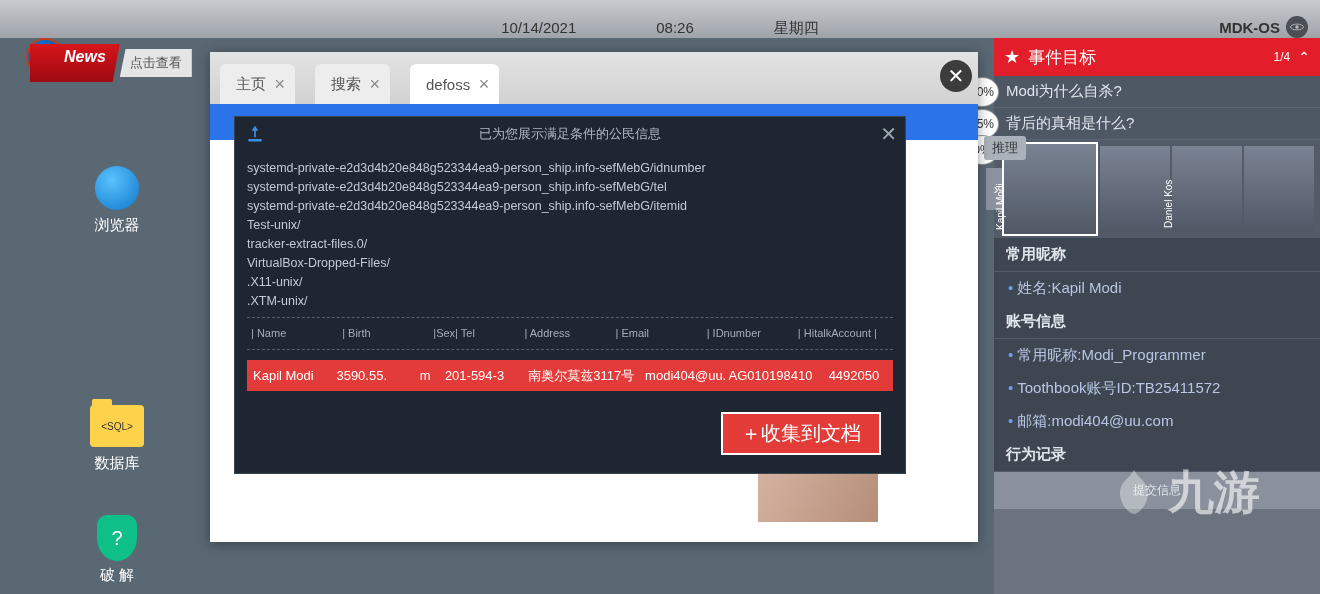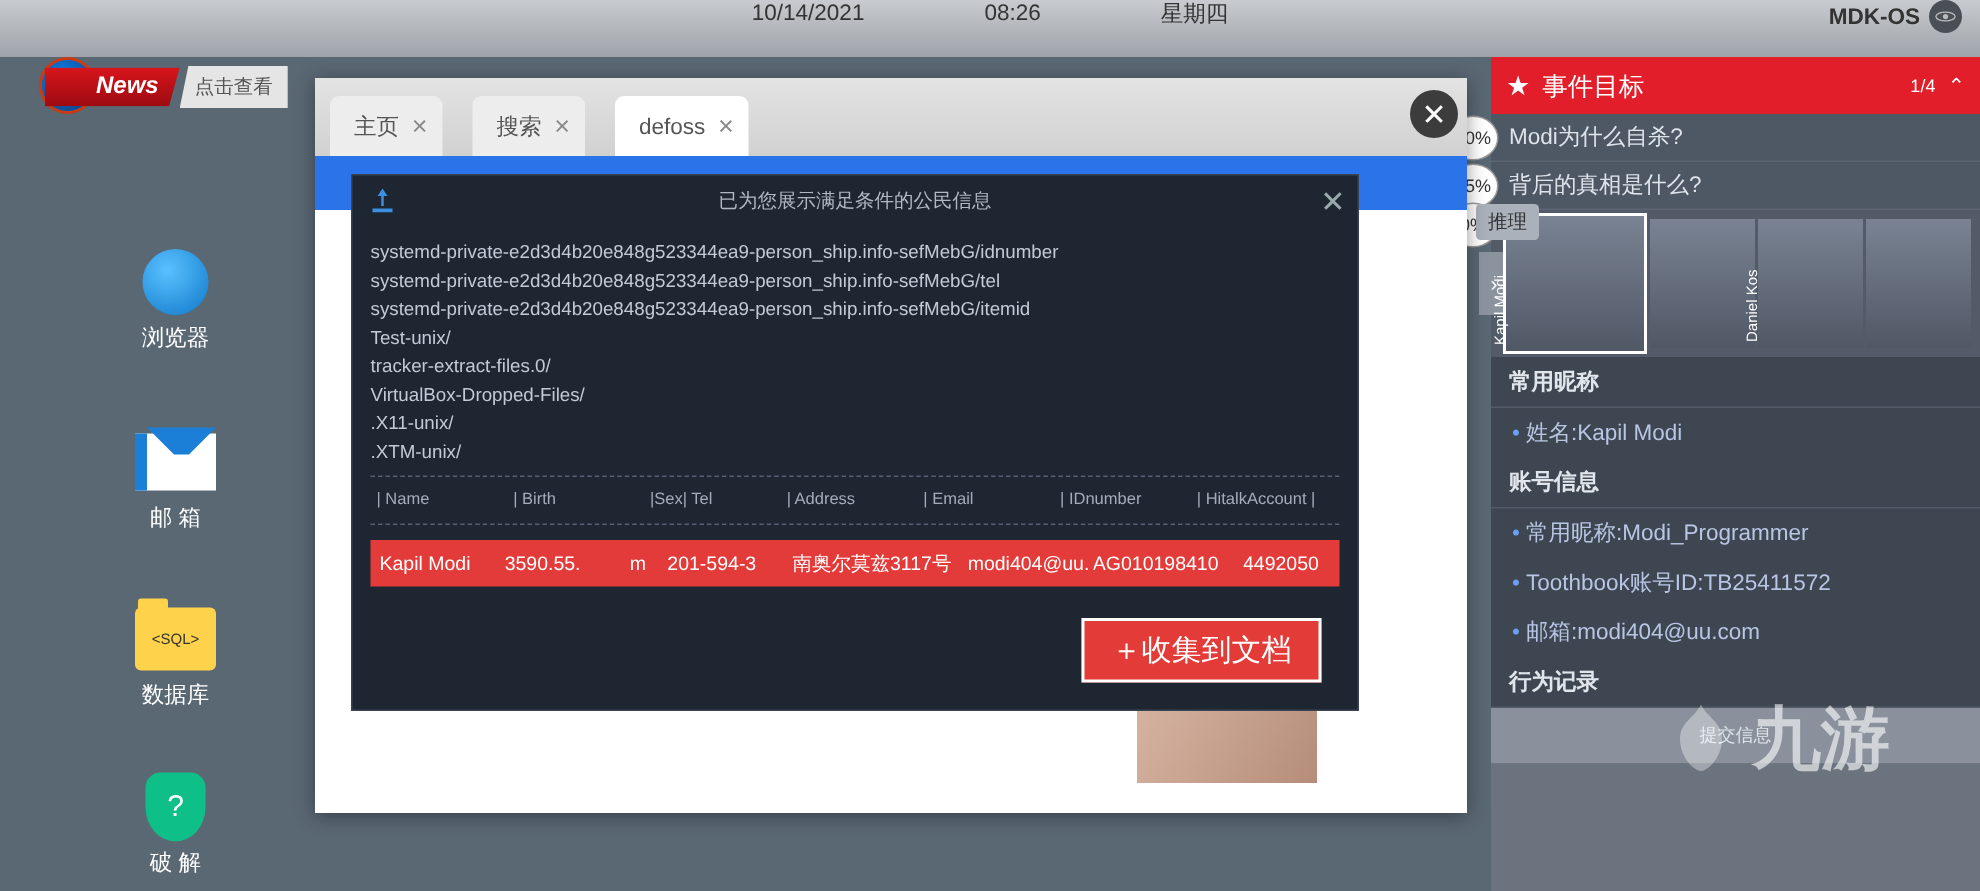--- a/index.html
+++ b/index.html
@@ -1,26 +1,26 @@
 <!DOCTYPE html>
 <html><head>
 <meta charset="utf-8">
 <style>
 *{margin:0;padding:0;box-sizing:border-box;font-family:"Microsoft YaHei",Arial,sans-serif}
 body{width:1320px;height:594px;background:#5a6874;overflow:hidden;position:relative}
 
-.topbar{position:absolute;top:0;left:0;right:0;height:38px;background:linear-gradient(180deg,#c8cbcf,#9ea3a9);display:flex;align-items:flex-start;justify-content:center;color:#333;font-size:15px;z-index:5}
+.topbar{position:absolute;top:0;left:0;right:0;height:38px;background:linear-gradient(180deg,#c8cbcf,#9ea3a9);display:flex;align-items:flex-end;justify-content:center;color:#333;font-size:15px;z-index:5}
 .topbar .center-info{display:flex;gap:80px}
 .topbar .right-brand{position:absolute;right:12px;display:flex;align-items:center;gap:6px;color:#333;font-weight:bold}
 .brand-icon{width:22px;height:22px;border-radius:50%;background:#4a4e55;display:inline-flex;align-items:center;justify-content:center}
 .brand-icon svg{width:14px;height:14px;fill:#bbb}
 
 .desktop{position:absolute;top:38px;left:0;width:210px;height:calc(100% - 38px);padding-top:30px}
 .news-row{position:absolute;top:44px;left:30px;display:flex;align-items:center}
-.news-badge{height:26px;background:linear-gradient(180deg,#d8141c,#9c0b10);color:#fff;font-style:italic;font-weight:bold;padding:4px 14px 4px 34px;clip-path:polygon(0 0,100% 0,92% 100%,0 100%);position:relative}
+.news-badge{height:38px;background:linear-gradient(180deg,#d8141c,#9c0b10);color:#fff;font-style:italic;font-weight:bold;padding:4px 14px 4px 34px;clip-path:polygon(0 0,100% 0,92% 100%,0 100%);position:relative}
 .news-icon{position:absolute;left:-2px;top:-4px;width:34px;height:34px;border-radius:50%;background:radial-gradient(circle at 40% 35%,#1181ec,#0a3b7d);box-shadow:0 0 0 2px #c93b15}
 .news-sub{background:#e5e5e5;color:#555;font-size:13px;padding:5px 10px;clip-path:polygon(8% 0,100% 0,100% 100%,0 100%)}
 
 .dock-icon{position:absolute;left:72px;width:90px;text-align:center;color:#fff;font-size:15px}
 .dock-icon .box{width:54px;height:44px;margin:0 auto 6px;display:flex;align-items:center;justify-content:center}
 .di1{top:128px}.di2{top:248px}.di3{top:366px}.di4{top:478px}
 .globe{width:44px;height:44px;border-radius:50%;background:radial-gradient(circle at 38% 32%,#5ac2ff,#0f77c9)}
 .mail{width:56px;height:38px;background:#fff;position:relative;border-left:8px solid #1b7fd8}
 .mail:before{content:"";position:absolute;inset:0;border:18px solid transparent;border-top-color:#1b7fd8;top:-4px}
 .folder{width:70px;height:42px;background:#ffd24b;border-radius:4px;position:relative;display:flex;align-items:center;justify-content:center;font-size:10px;color:#333}
@@ -98,23 +98,20 @@
 <div class="news-row">
  <span class="news-icon"></span>
  <span class="news-badge">News</span>
  <span class="news-sub">点击查看</span>
 </div>
 
 <div class="desktop">
  <div class="dock-icon di1"><div class="box">
         <div class="globe"></div>
       </div><span>浏览器</span></div>
- <div class="dock-icon di2"><div class="box">
-        <div class="mail"></div>
-      </div><span>邮  箱</span></div>
  <div class="dock-icon di3"><div class="box">
         <div class="folder">
           <span>&lt;SQL&gt;</span>
         </div>
       </div><span>数据库</span></div>
  <div class="dock-icon di4"><div class="box">
         <div class="shield">?</div>
       </div><span>破  解</span></div>
 </div>
 

